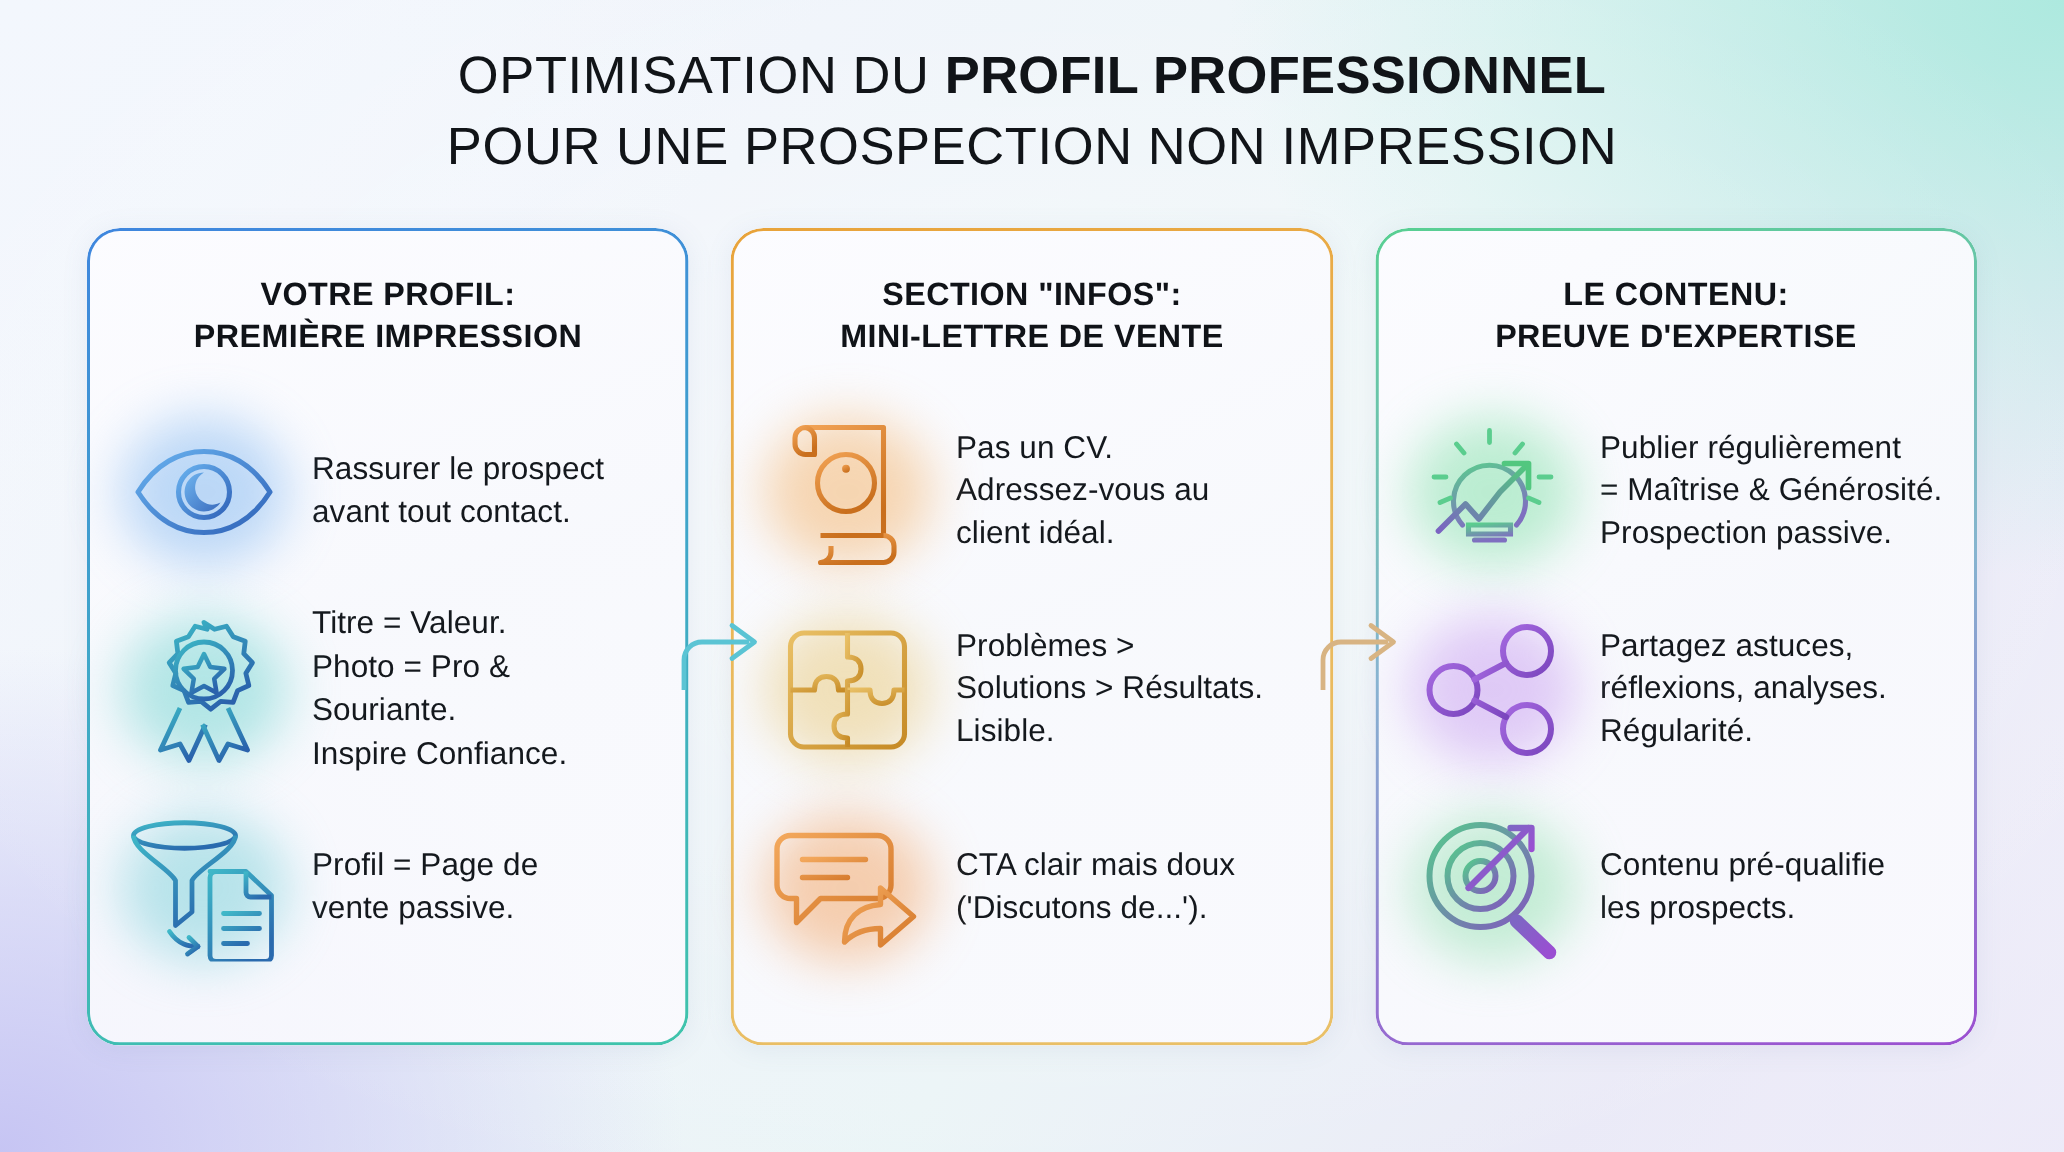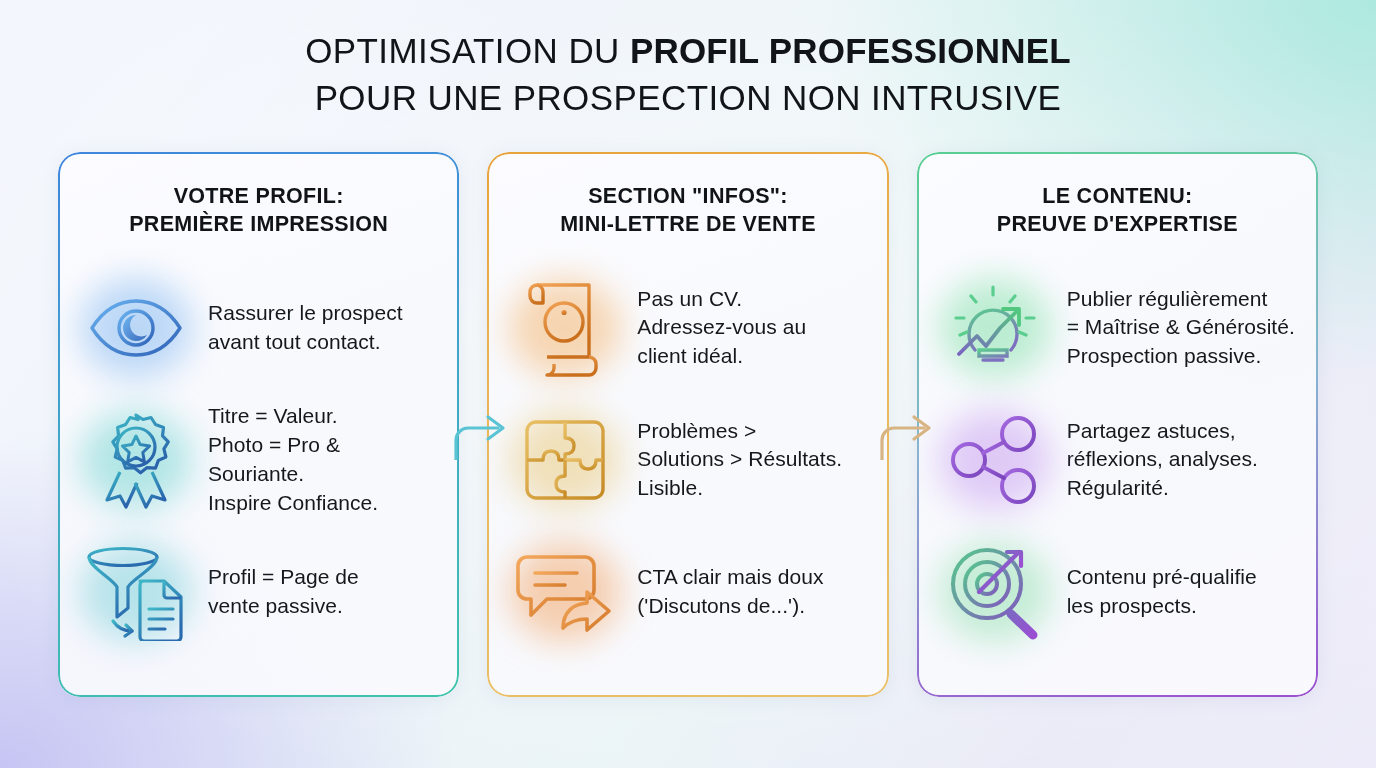--- a/index.html
+++ b/index.html
@@ -164,21 +164,21 @@
 </style>
 </head>
 <body>
 
 <div id="stage">
   <div class="bg-base"></div>
   <div class="bg-veil"></div>
 
   <div class="headline">
     <div class="line1"><span>OPTIMISATION DU </span><span class="strong">PROFIL PROFESSIONNEL</span></div>
-    <div class="line2">POUR UNE PROSPECTION NON INTRUSIVE</div>
+    <div class="line2">POUR UNE PROSPECTION NON IMPRESSION</div>
   </div>
 
   <div class="cards">
 
     <div class="card c1">
       <div class="card-title">
         <span class="t1">VOTRE PROFIL:</span>
         <span class="t2">PREMIÈRE IMPRESSION</span>
       </div>
       <div class="items">

